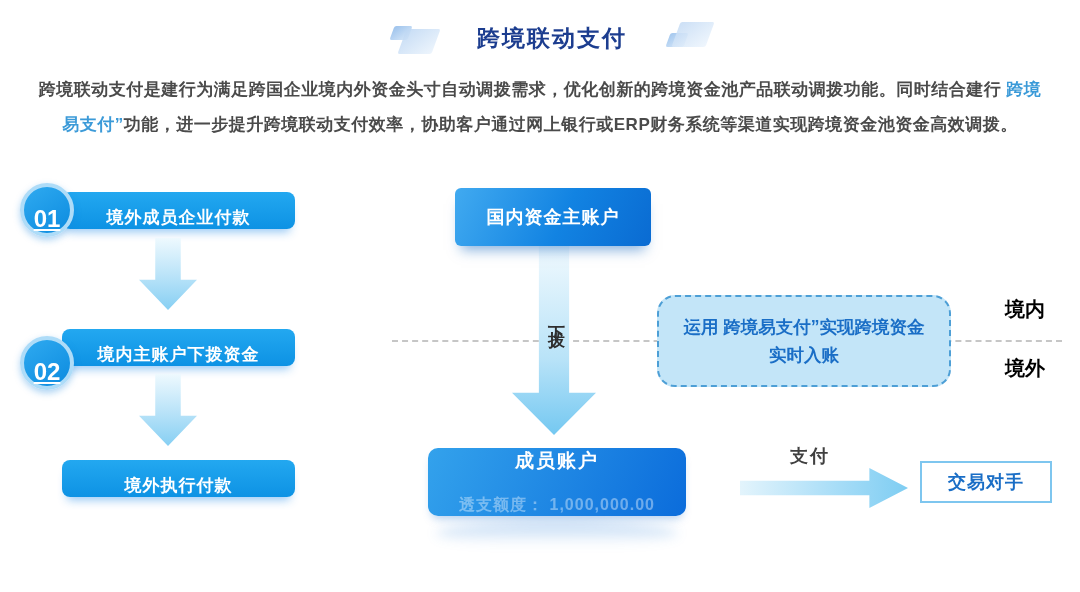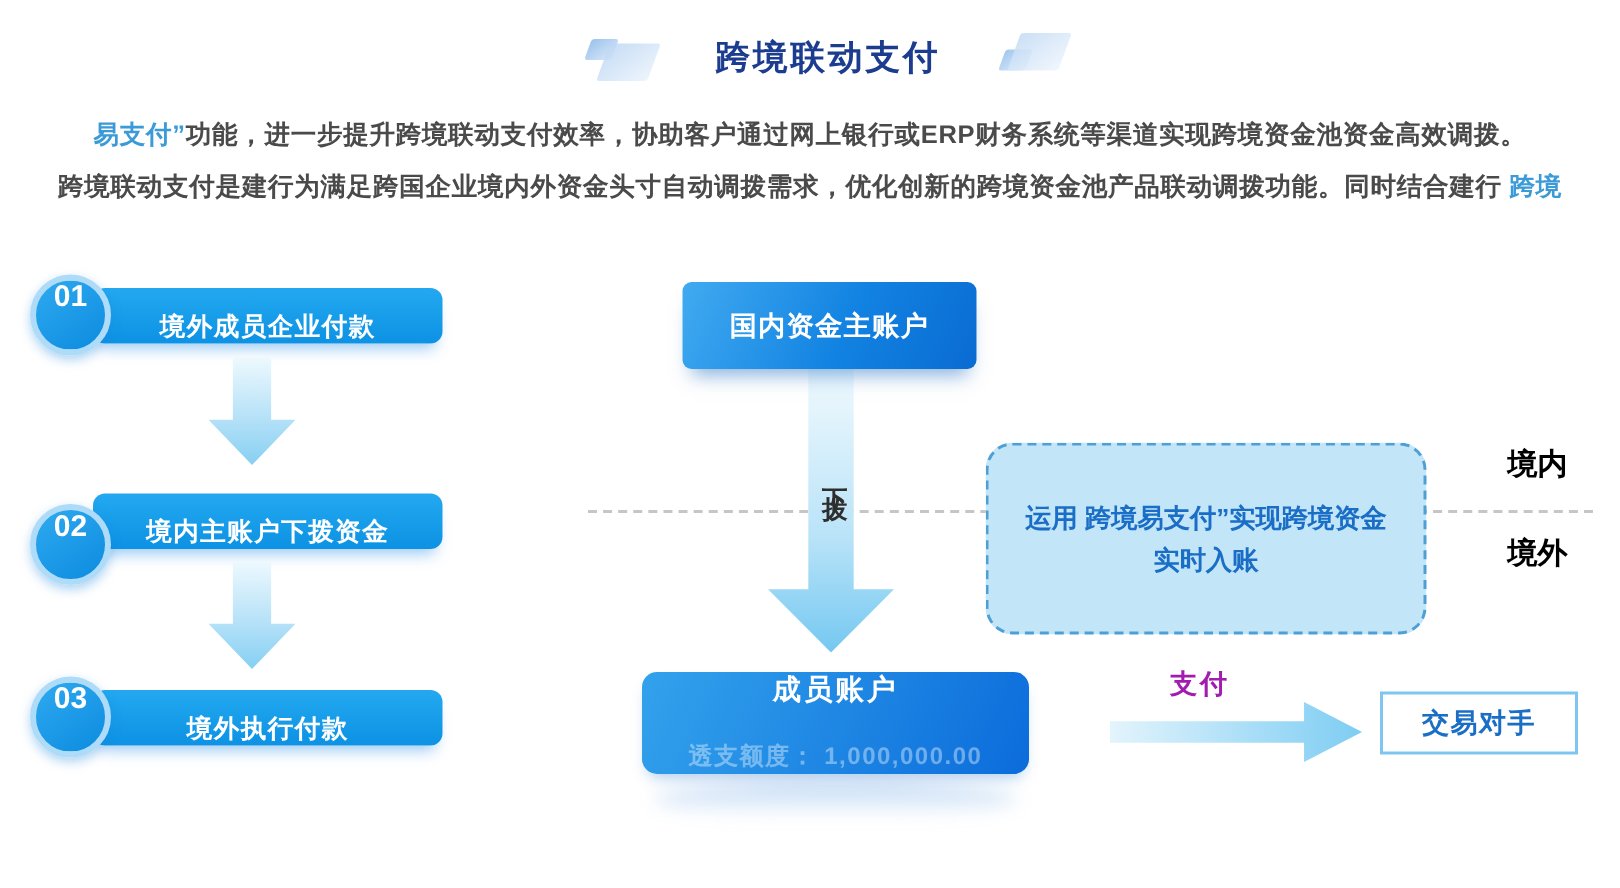--- a/index.html
+++ b/index.html
@@ -32,22 +32,22 @@
     background:linear-gradient(180deg,#23a8f0,#0d92e4);
     box-shadow:0 8px 10px -5px rgba(20,130,230,.45);
     color:#fff;font-size:17px;font-weight:bold;letter-spacing:1px;
     display:flex;align-items:flex-end;justify-content:center;z-index:1;
   }
   .step-circle{
     position:absolute;width:46px;height:46px;border-radius:50%;
     background:linear-gradient(145deg,#2faaf0,#0c8bdf);
     border:4px solid #aedcf8;
     box-shadow:0 3px 7px rgba(20,130,220,.35);
-    color:#fff;font-size:20px;font-weight:bold;
-    display:flex;align-items:flex-start;justify-content:center;z-index:2;
+    color:#fff;font-size:24px;font-weight:bold;
+    display:flex;align-items:flex-end;justify-content:center;z-index:2;text-decoration:underline;
   }
   
   .arrow-down-small{
     position:absolute;width:58px;height:72px;z-index:1;
     background:linear-gradient(180deg,#eef9fe 0%,#b7e2f8 55%,#86cff3 100%);
     clip-path:polygon(28% 0,72% 0,72% 58%,100% 58%,50% 100%,0 58%,28% 58%);
   }
   .arrow-down-big{
     position:absolute;left:512px;top:243px;width:84px;height:192px;z-index:1;
     background:linear-gradient(180deg,#f2fafe 0%,#b9e3f8 60%,#74c8f1 100%);
@@ -70,21 +70,21 @@
     position:absolute;left:545px;top:312px;z-index:3;
     writing-mode:vertical-rl;text-orientation:upright;
     color:#2e2e2e;font-size:17px;font-weight:600;letter-spacing:6px;
   }
   .dash-line{
     position:absolute;left:392px;top:340px;width:670px;height:0;
     border-top:2px dashed #c6c6c6;z-index:0;
   }
   .note-box{
     position:absolute;left:657px;top:295px;width:252px;height:60px;
-    padding:32px 19px;border-radius:18px;z-index:2;
+    padding:14px 19px;border-radius:18px;z-index:2;
     background:#c3e5f8;border:2px dashed #4d9fd6;
     color:#1a6ec6;font-size:17.5px;font-weight:bold;line-height:28px;
     text-align:center;display:flex;align-items:center;justify-content:center;
   }
   .region{position:absolute;left:995px;width:60px;text-align:center;
     color:#000000;font-size:20px;font-weight:bold;z-index:1;}
   .region-in{top:296px;}
   .region-out{top:355px;}
   .member-box{
     position:absolute;left:428px;top:448px;width:258px;height:68px;border-radius:10px;
@@ -92,22 +92,22 @@
     box-shadow:0 6px 10px -4px rgba(15,100,200,.35);
     display:flex;flex-direction:column;align-items:center;justify-content:space-between;z-index:2;
   }
   .member-title{color:#fff;font-size:19px;font-weight:bold;letter-spacing:2px;line-height:26px;}
   .member-sub{color:rgba(235,246,255,.42);font-size:16px;font-weight:bold;letter-spacing:1px;line-height:22px;}
   .reflection{
     position:absolute;left:436px;top:521px;width:242px;height:24px;border-radius:50%;
     background:linear-gradient(180deg,rgba(30,120,215,.30),rgba(30,120,215,0));
     filter:blur(6px);z-index:0;
   }
-  .pay-label{position:absolute;left:770px;top:444px;width:60px;text-align:center;
-    color:#a21caf;font-size:18px;font-weight:600;letter-spacing:2px;z-index:2;}
+  .pay-label{position:absolute;left:770px;top:444px;width:60px;text-align:right;
+    color:#404040;font-size:18px;font-weight:600;letter-spacing:2px;z-index:2;}
   .counterparty-box{
     position:absolute;left:920px;top:461px;width:132px;height:42px;border-radius:0;
     background:#fff;border:2px solid #7ec6ef;box-sizing:border-box;
     color:#1a6ec6;font-size:18px;font-weight:bold;letter-spacing:1px;
     display:flex;align-items:center;justify-content:center;z-index:2;
   }
 </style>
 </head>
 <body>
 
@@ -119,22 +119,22 @@
         <i class="p2"></i>
       </span>
     <h1 class="title">跨境联动支付</h1>
     <span class="deco deco-right">
         <i class="p1"></i>
         <i class="p2"></i>
       </span>
   </div>
 
   <div class="intro">
+    <div class="line"><span>跨境联动支付是建行为满足跨国企业境内外资金头寸自动调拨需求，优化创新的跨境资金池产品联动调拨功能。同时结合建行 </span><span class="hl">跨境</span></div>
     <div class="line"><span class="hl">易支付”</span><span>功能，进一步提升跨境联动支付效率，协助客户通过网上银行或ERP财务系统等渠道实现跨境资金池资金高效调拨。</span></div>
-    <div class="line"><span>跨境联动支付是建行为满足跨国企业境内外资金头寸自动调拨需求，优化创新的跨境资金池产品联动调拨功能。同时结合建行 </span><span class="hl">跨境</span></div>
   </div>
 
   <div class="step-pill" style="left:62px;top:192px;width:233px;">
       <span>境外成员企业付款</span>
     </div>
   <div class="step-circle" style="left:20px;top:183px;">
       <span>01</span>
     </div>
 
   <div class="arrow-down-small" style="left:139px;top:238px;"></div>
@@ -143,23 +143,20 @@
       <span>境内主账户下拨资金</span>
     </div>
   <div class="step-circle" style="left:20px;top:336px;">
       <span>02</span>
     </div>
 
   <div class="arrow-down-small" style="left:139px;top:374px;"></div>
 
   <div class="step-pill" style="left:62px;top:460px;width:233px;">
       <span>境外执行付款</span>
-    </div>
-  <div class="step-circle" style="left:20px;top:451px;">
-      <span>03</span>
     </div>
 
   <div class="dash-line"></div>
 
   <div class="master-btn">
       <span>国内资金主账户</span>
     </div>
 
   <div class="arrow-down-big"></div>
   <div class="vlabel">下拨</div>

